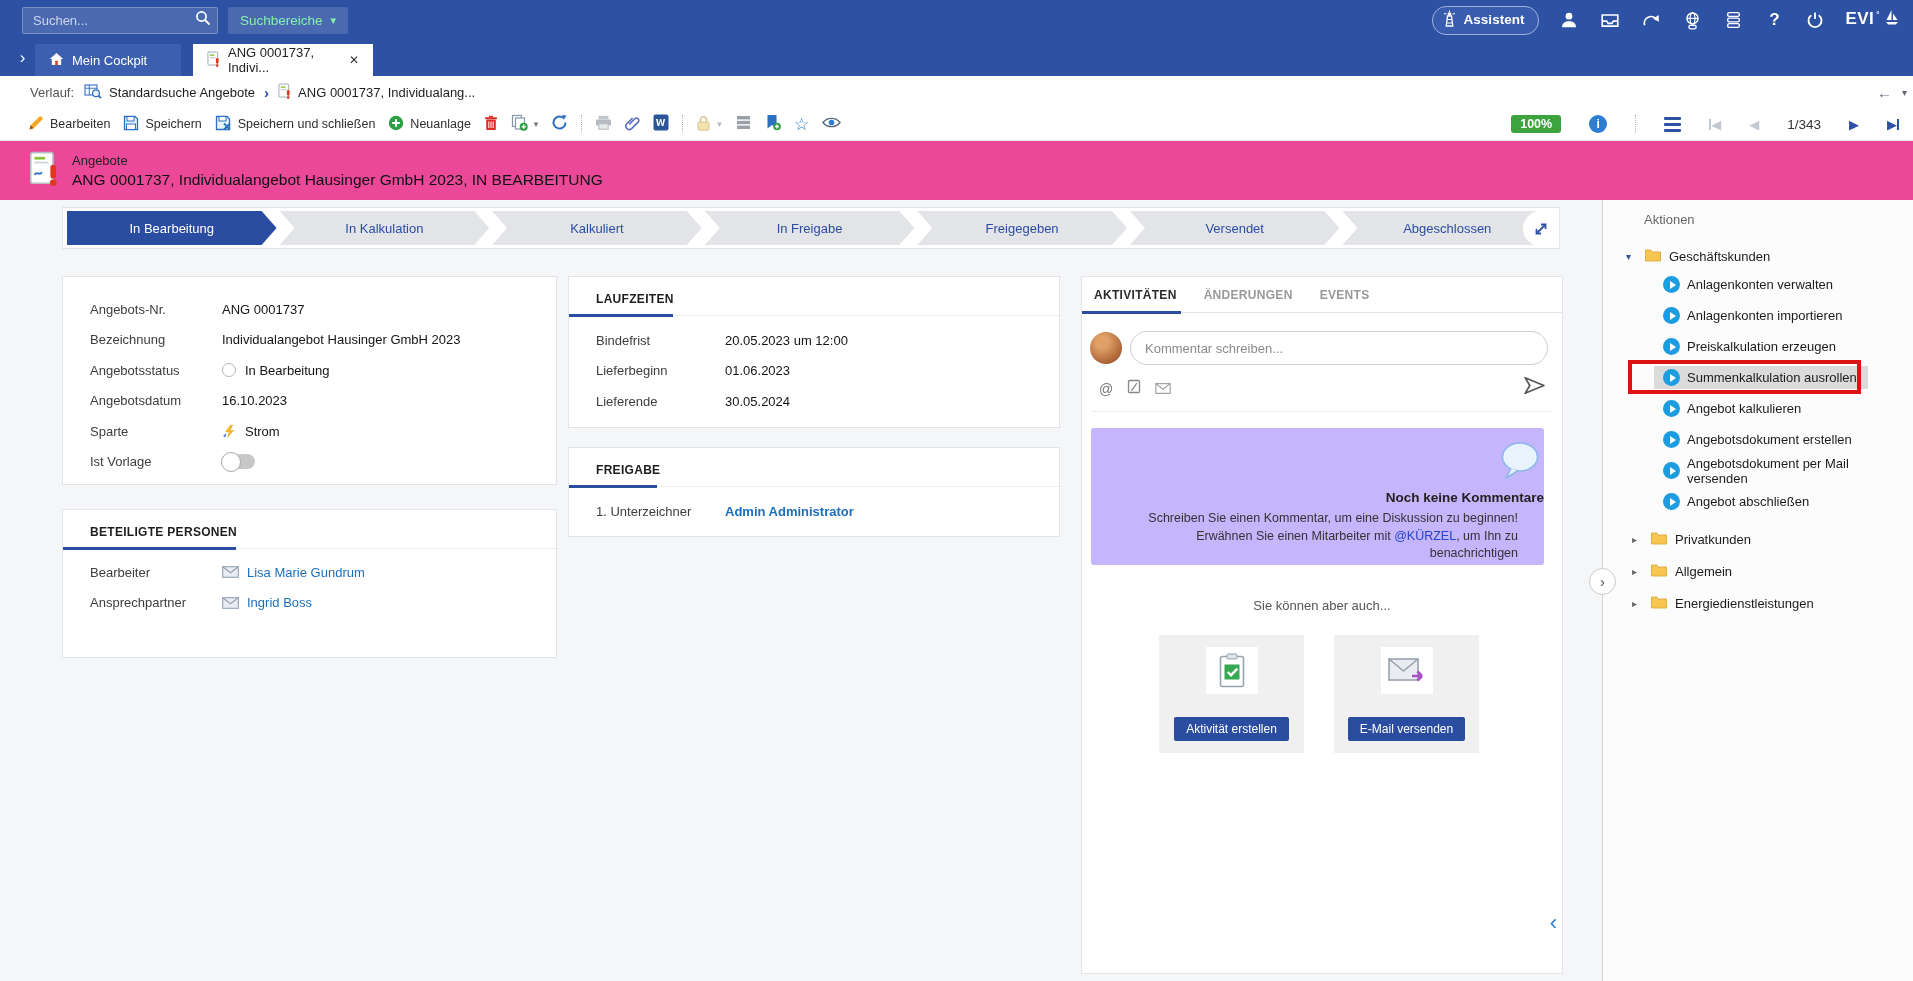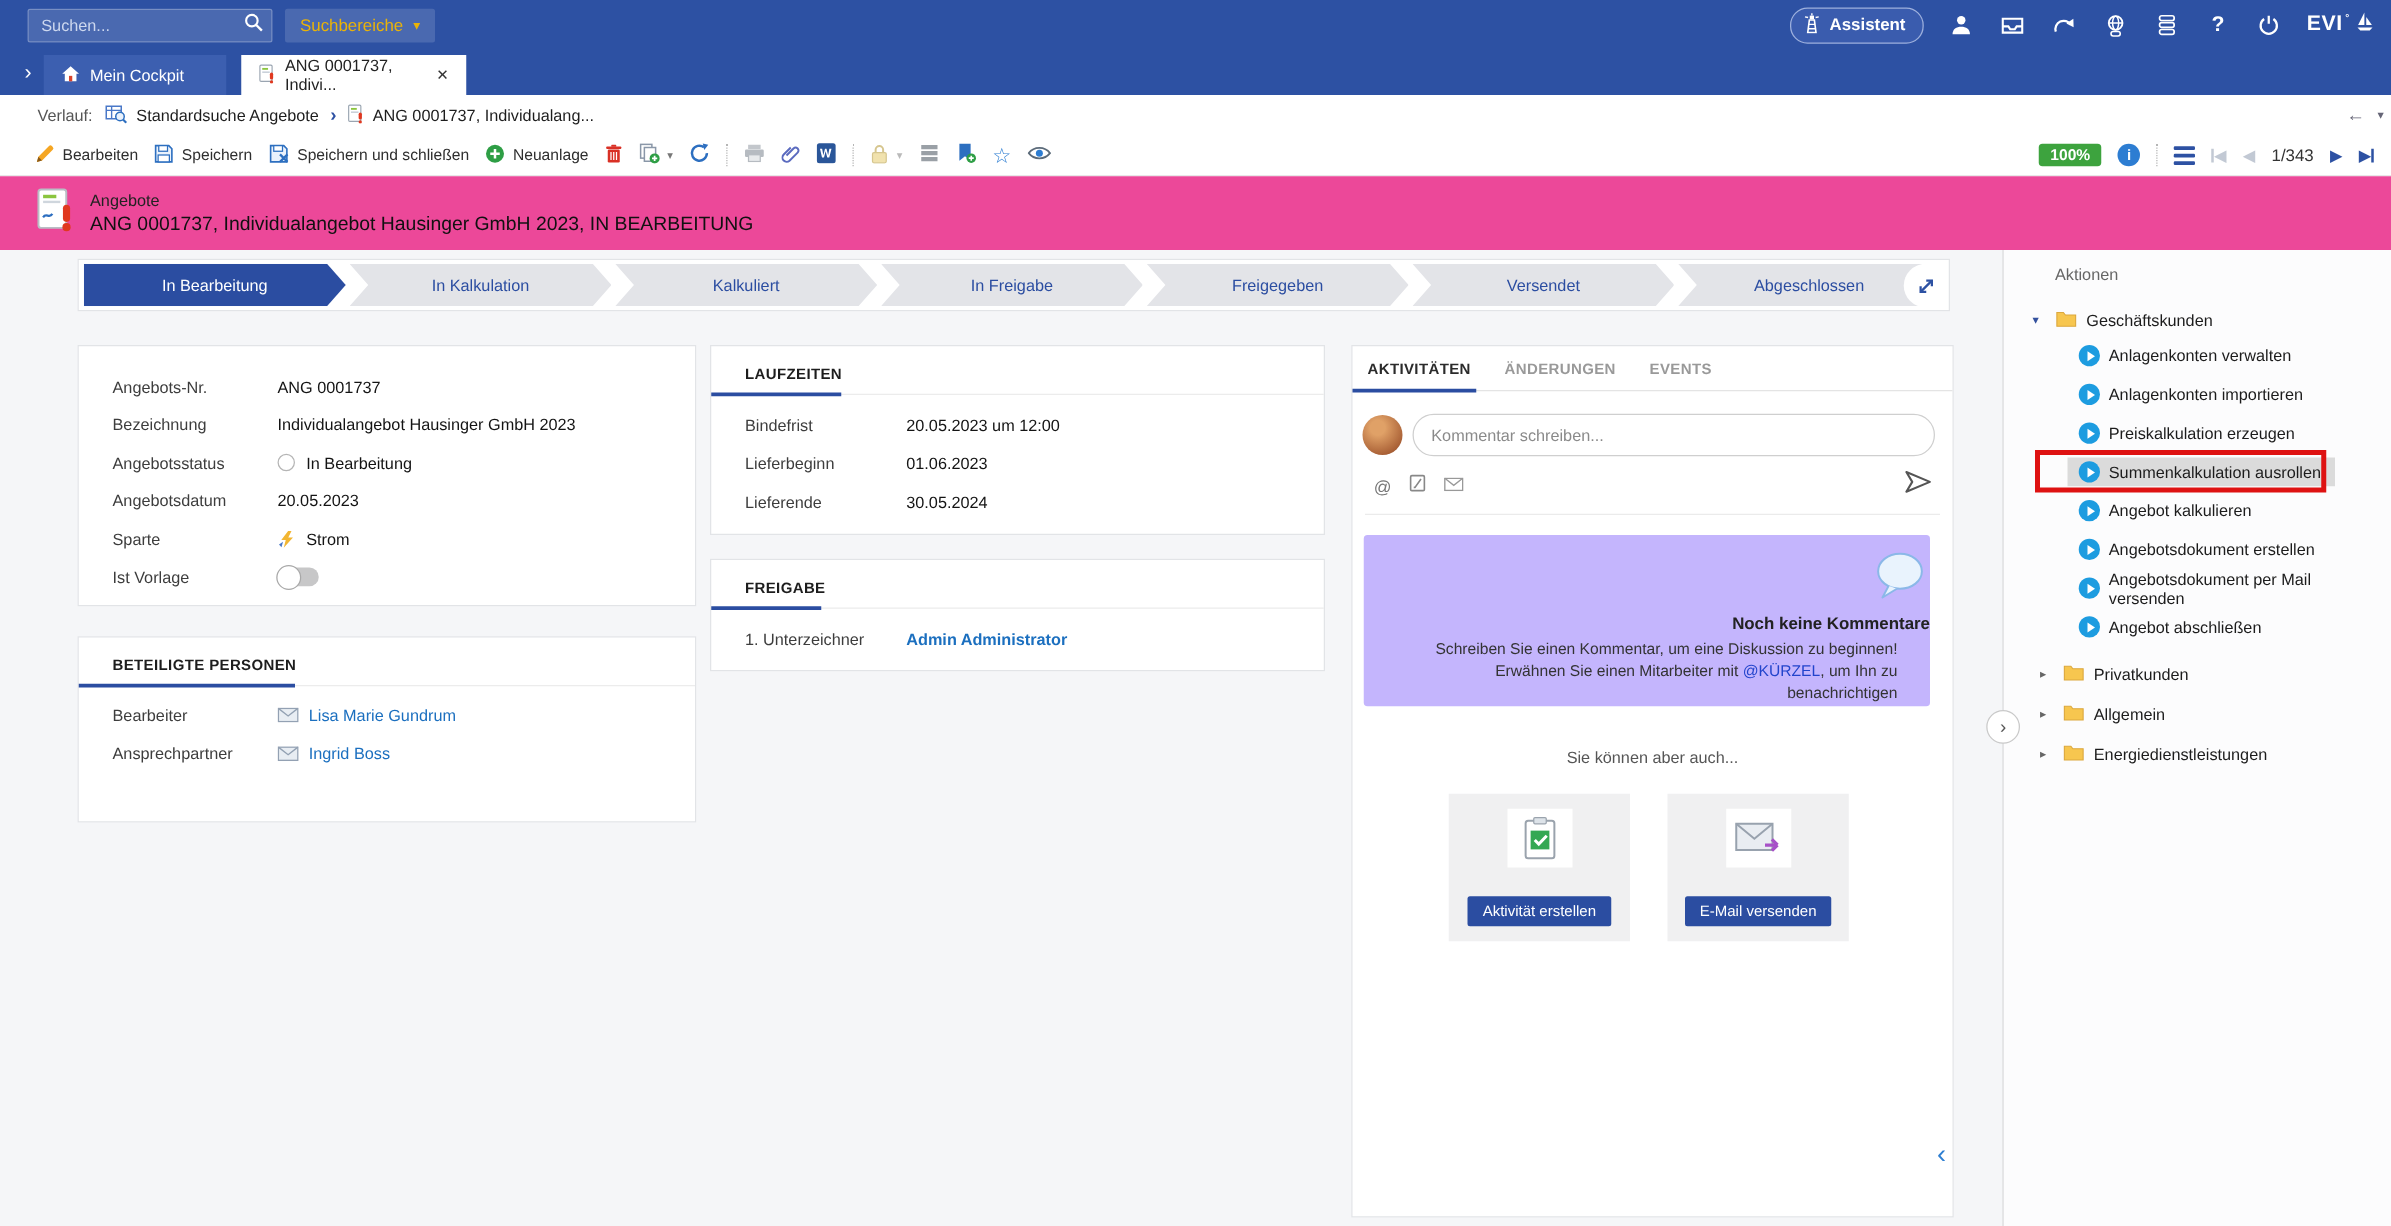--- a/index.html
+++ b/index.html
@@ -6,21 +6,21 @@
   html,body { width:1913px; height:981px; overflow:hidden;
     font-family:"Liberation Sans", sans-serif; background:#fff; color:#1a1a1a; }
 
   
   .topbar { height:40px; background:#2d51a3; display:flex; align-items:center; padding:0 14px 0 22px; }
   .tsearch { width:196px; height:27px; background:rgba(255,255,255,.14); border:1px solid rgba(255,255,255,.25);
     border-radius:2px; display:flex; align-items:center; padding:0 6px 0 10px; }
   .tsearch input { flex:1; background:transparent; border:none; outline:none; color:#fff; font-size:13px; width:100%; }
   .tsearch input::placeholder { color:#cdd8ef; }
   .tscope { margin-left:10px; height:27px; background:rgba(255,255,255,.14); border-radius:2px;
-    display:flex; align-items:center; gap:8px; padding:0 12px; color:#eab308; font-size:13.5px; cursor:pointer; }
+    display:flex; align-items:center; gap:8px; padding:0 12px; color:#86efac; font-size:13.5px; cursor:pointer; }
   .tright { margin-left:auto; display:flex; align-items:center; gap:19px; color:#fff; }
   .assist-pill { display:flex; align-items:center; gap:8px; border:1px solid #9db0dd; background:#3a5cae;
     border-radius:14px; padding:3px 14px 4px 10px; font-size:13.5px; font-weight:bold; cursor:pointer; }
   .tic { display:inline-flex; align-items:center; justify-content:center; width:22px; height:22px; cursor:pointer; }
   .brand { display:flex; align-items:flex-start; gap:2px; font-size:17px; font-weight:bold; letter-spacing:.5px; }
   .brand sup { font-size:8px; margin-top:1px; }
 
   
   .tabbar { height:36px; background:#2d51a3; display:flex; align-items:stretch; padding-left:10px; }
   .tab-scroll { width:25px; color:#fff; font-size:17px; display:flex; align-items:center; justify-content:center; cursor:pointer; }
@@ -37,21 +37,21 @@
   .c-chev { color:#2d51a3; font-weight:bold; font-size:15px; margin:0 2px; }
   .crumb-right { position:absolute; right:6px; top:0; height:100%; display:flex; align-items:center; gap:10px; color:#667; }
   .crumb-right .back { font-size:15px; cursor:pointer; }
   .crumb-right .caret { font-size:10px; cursor:pointer; }
 
   
   .toolbar { height:33px; background:#fff; border-bottom:1px solid #e7e7e7; display:flex; align-items:center;
     gap:13px; padding:0 14px 0 28px; font-size:12.5px; color:#2e2e2e; }
   .tbtn { display:flex; align-items:center; gap:6px; cursor:pointer; white-space:nowrap; }
   .vsep { border-left:1px dotted #b5b5b5; height:18px; }
-  .tb-right { margin-left:auto; display:flex; align-items:center; gap:13px; }
+  .tb-right { margin-left:auto; display:flex; align-items:center; gap:28px; }
   .badge { background:#3da33e; color:#fff; font-weight:bold; font-size:12.5px; padding:2px 9px; border-radius:3px; }
   .info-c { width:18px; height:18px; border-radius:50%; background:#2d7dd2; color:#fff; font-weight:bold;
     font-size:12px; display:flex; align-items:center; justify-content:center; cursor:pointer; }
   .hamb { display:flex; flex-direction:column; gap:3px; cursor:pointer; }
   .hamb i { width:17px; height:3px; background:#2d51a3; border-radius:1px; }
   .navbtn { display:flex; align-items:center; font-size:13px; cursor:pointer; color:#2d51a3; }
   .navbtn.disabled { color:#c2c9d4; }
   .navbtn .bar { display:inline-block; width:2px; height:11px; background:currentColor; }
   .pageind { font-size:13.5px; color:#333; }
 
@@ -477,21 +477,21 @@
       <span class="lbl">Bezeichnung</span>
       <span class="val">Individualangebot Hausinger GmbH 2023</span>
     </div>
     <div class="frow">
       <span class="lbl">Angebotsstatus</span>
       <span class="radio"></span>
       <span class="val">In Bearbeitung</span>
     </div>
     <div class="frow">
       <span class="lbl">Angebotsdatum</span>
-      <span class="val">20.05.2023</span>
+      <span class="val">16.10.2023</span>
     </div>
     <div class="frow">
       <span class="lbl">Sparte</span>
       <span style="margin-right:8px;display:inline-flex;">
         <svg width="15" height="15" viewBox="0 0 15 15">
             <path d="M8.5 0.8 L3 8 H6.6 L5 14.2 L12.4 6 H8.6 L11.2 0.8 Z" fill="#f2b632"></path>
             <path d="M1.2 11.5 l3.2-2.2 -1.2 4.4z" fill="#4a78c8"></path>
           </svg>
       </span>
       <span class="val">Strom</span>

